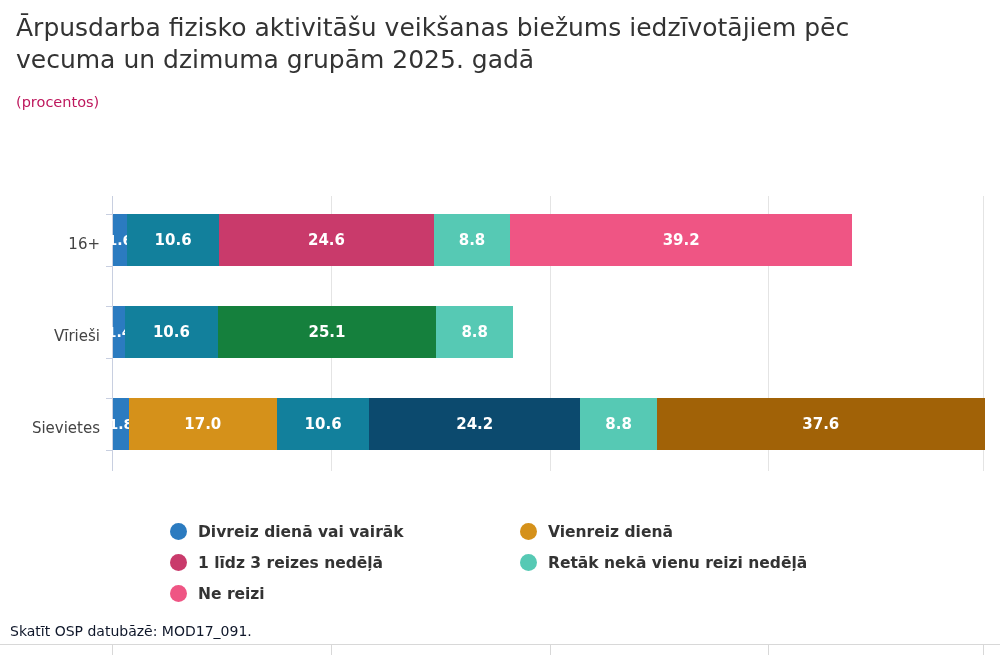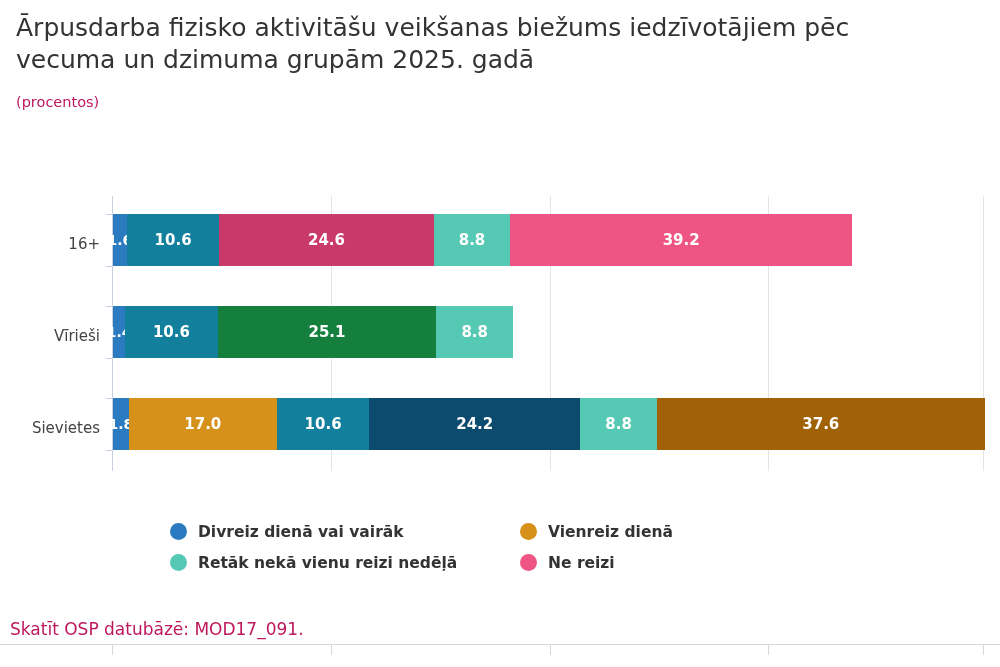--- a/index.html
+++ b/index.html
@@ -133,22 +133,22 @@
     left: 0;
     right: 0;
     bottom: 22px;
     height: 1px;
     background: #d8d8d8;
   }
   .source {
     position: absolute;
     left: 10px;
     bottom: 28px;
-    font-size: 17px;
-    color: #be185d;
+    font-size: 14px;
+    color: #0f172a;
   }
   .footer-ticks {
     position: absolute;
     left: 0;
     right: 0;
     bottom: 12px;
     height: 10px;
   }
   .footer-tick {
     position: absolute;
@@ -239,20 +239,24 @@
   </div>
 
   <div class="legend">
     <div class="legend-item">
       <span class="legend-dot" style="background:#2b7bc0;"></span>
       <span>Divreiz dienā vai vairāk</span>
     </div>
     <div class="legend-item">
       <span class="legend-dot" style="background:#d5911a;"></span>
       <span>Vienreiz dienā</span>
+    </div>
+    <div class="legend-item">
+      <span class="legend-dot" style="background:#c93a6b;"></span>
+      <span>1 līdz 3 reizes nedēļā</span>
     </div>
     <div class="legend-item">
       <span class="legend-dot" style="background:#56c9b4;"></span>
       <span>Retāk nekā vienu reizi nedēļā</span>
     </div>
     <div class="legend-item">
       <span class="legend-dot" style="background:#ef5584;"></span>
       <span>Ne reizi</span>
     </div>
   </div>

